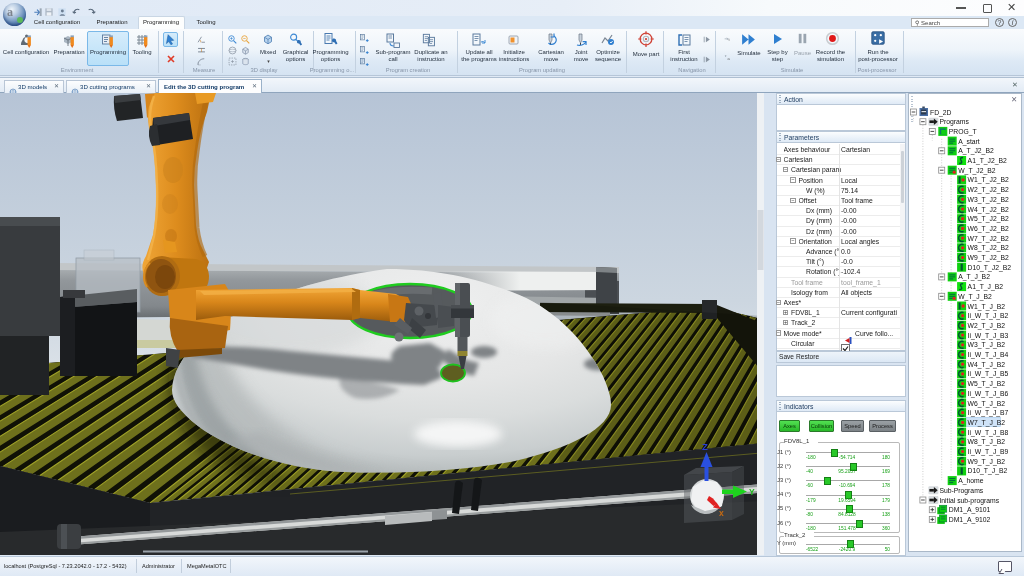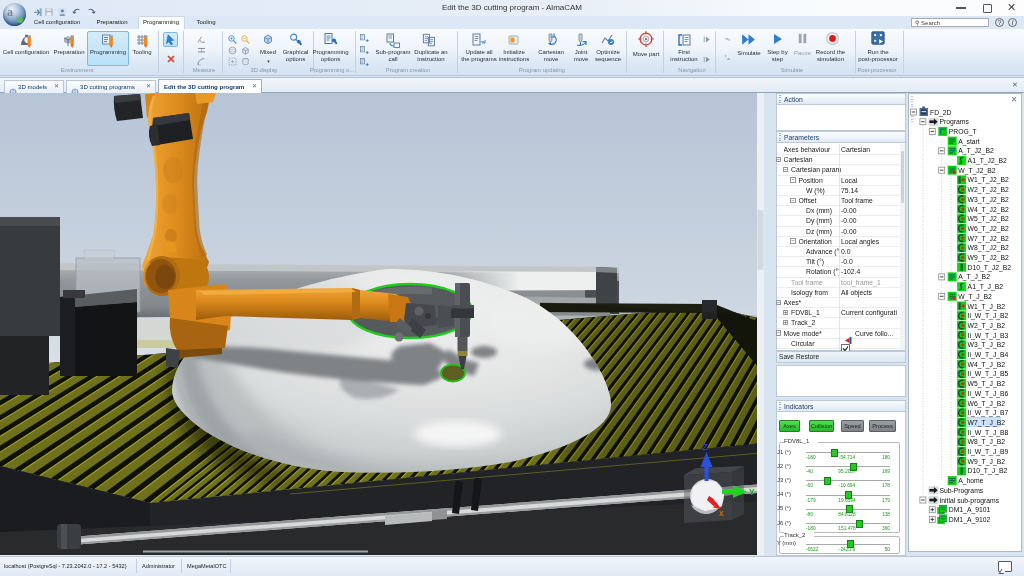--- a/index.html
+++ b/index.html
@@ -1,21 +1,20 @@
 <!DOCTYPE html>
 <html><head><meta charset="utf-8"><title>AlmaCAM</title>
 <style>
 *{margin:0;padding:0;font-family:"Liberation Sans",sans-serif;}
 html,body{width:1024px;height:576px;overflow:hidden;background:#dfe9f5;}
 #root{position:relative;width:1024px;height:576px;}
 </style></head>
 <body>
 <div id="root">
 <div style="position:absolute;left:0;top:0;width:1024px;height:16px;background:linear-gradient(90deg,#dfe9f6 0%,#e7eef7 55%,#f7fafc 75%,#fdfdfe 100%)"></div>
-    <div style="position:absolute;left:0;top:3px;width:1024px;height:11px;font-size:8px;color:#333;text-align:center">Edit the 3D cutting program - AlmaCAM</div>
     <div style="position:absolute;left:3px;top:3px;width:23px;height:23px;border-radius:50%;background:radial-gradient(circle at 38% 28%,#eef4fa 0%,#b9cce2 28%,#6d92bd 58%,#2d5590 100%);box-shadow:inset 0 -2px 3px rgba(10,40,100,.55);z-index:5"></div>
     <div style="position:absolute;left:7px;top:5px;width:16px;height:14px;font-size:12px;font-weight:bold;color:#7d838c;z-index:6;font-family:'Liberation Serif',serif">a</div>
     <div style="position:absolute;left:17px;top:17px;width:6px;height:6px;border-radius:50%;background:#5cb85c;z-index:7"></div>
     <div style="position:absolute;left:33px;top:3px;width:10px;height:10px"><svg width="10" height="10" viewBox="0 0 15 15">
         <path d="M2 8h7M6 4l4 4-4 4" stroke="#4a7dbb" stroke-width="1.6" fill="none"></path>
         <rect x="10" y="2" width="3" height="12" fill="#9aa7b5"></rect>
       </svg></div>
     <div style="position:absolute;left:44px;top:3px;width:10px;height:10px"><svg width="10" height="10" viewBox="0 0 15 15">
         <rect x="2" y="2" width="11" height="11" fill="#aeb9c6"></rect>
         <rect x="4" y="2" width="7" height="4" fill="#dde4ec"></rect>

